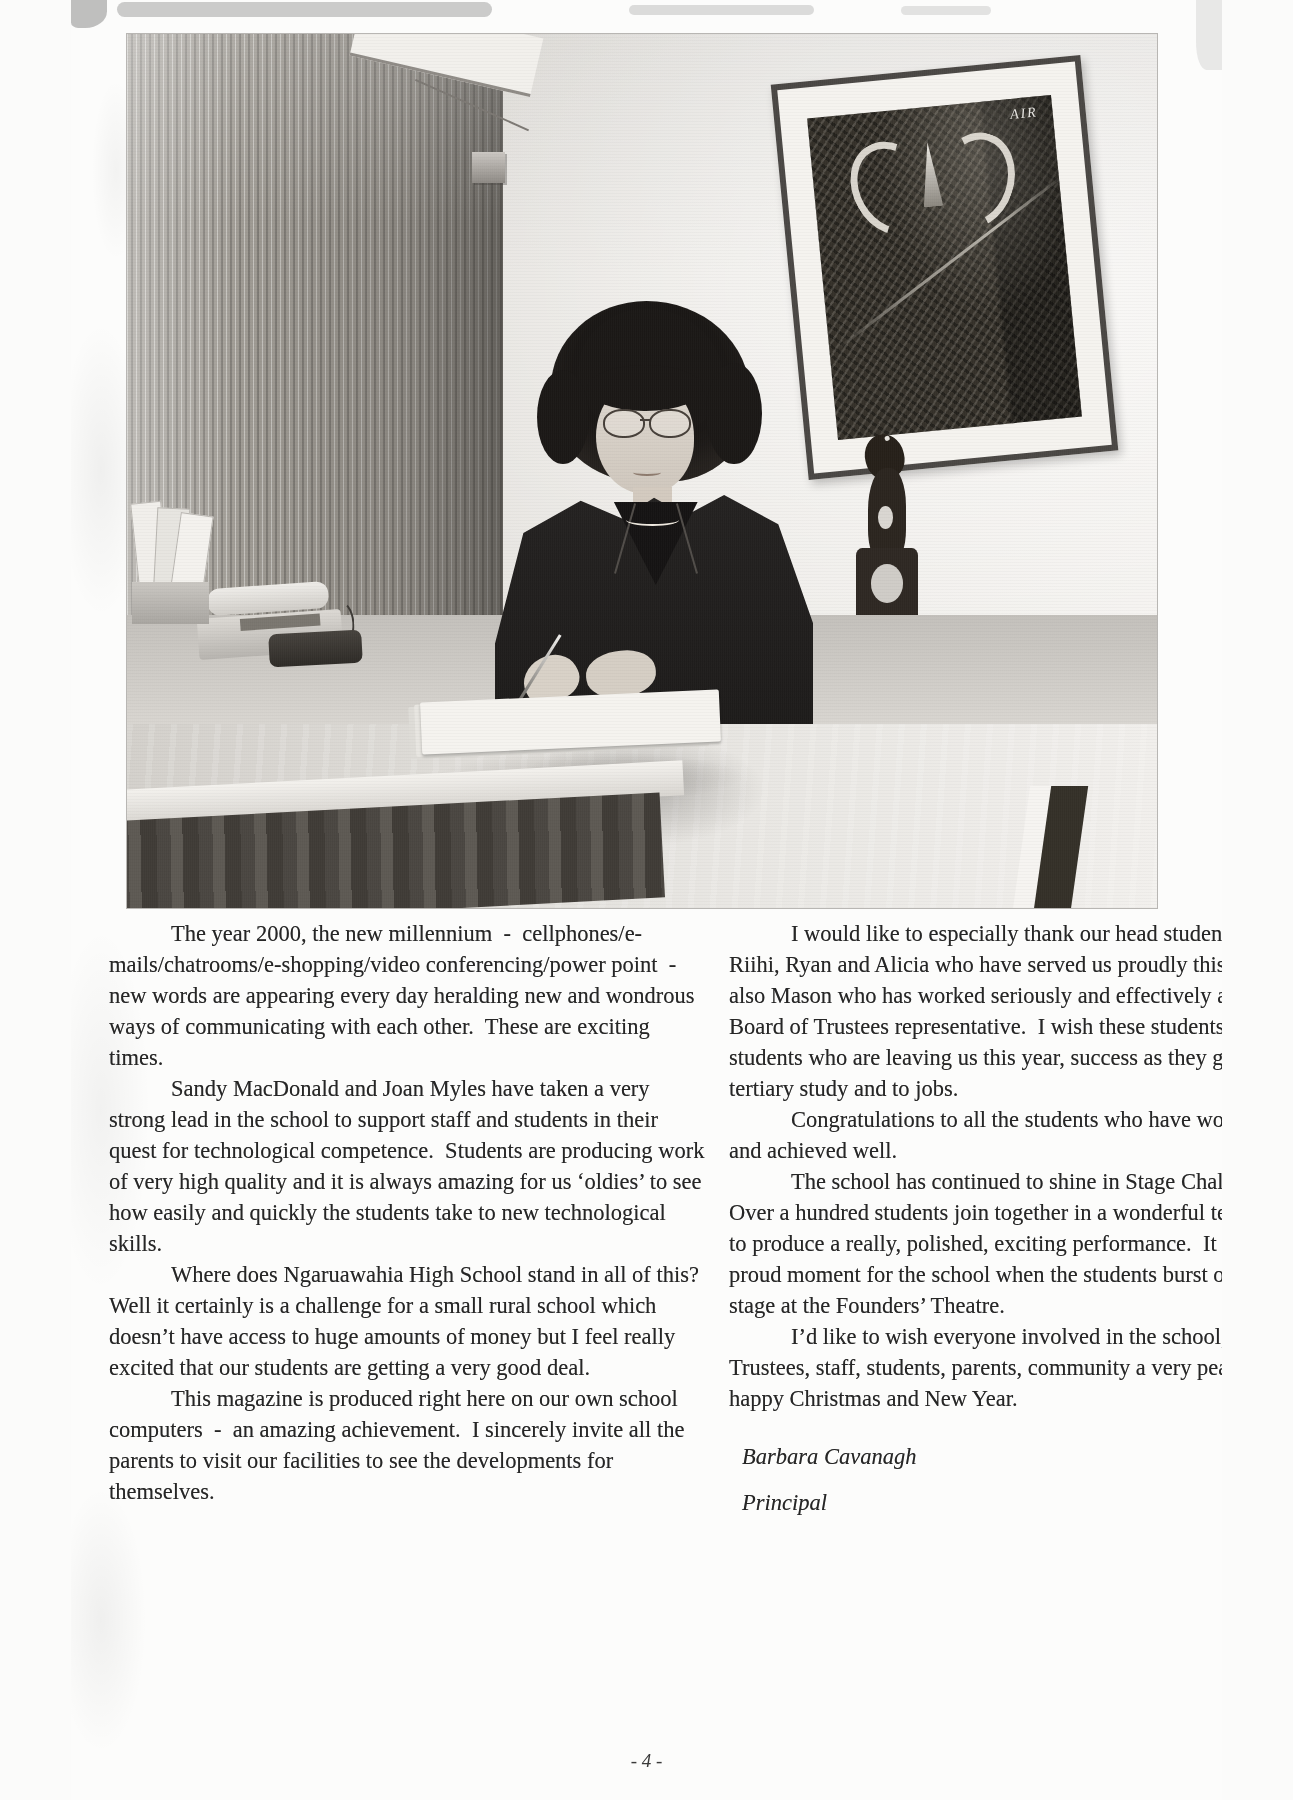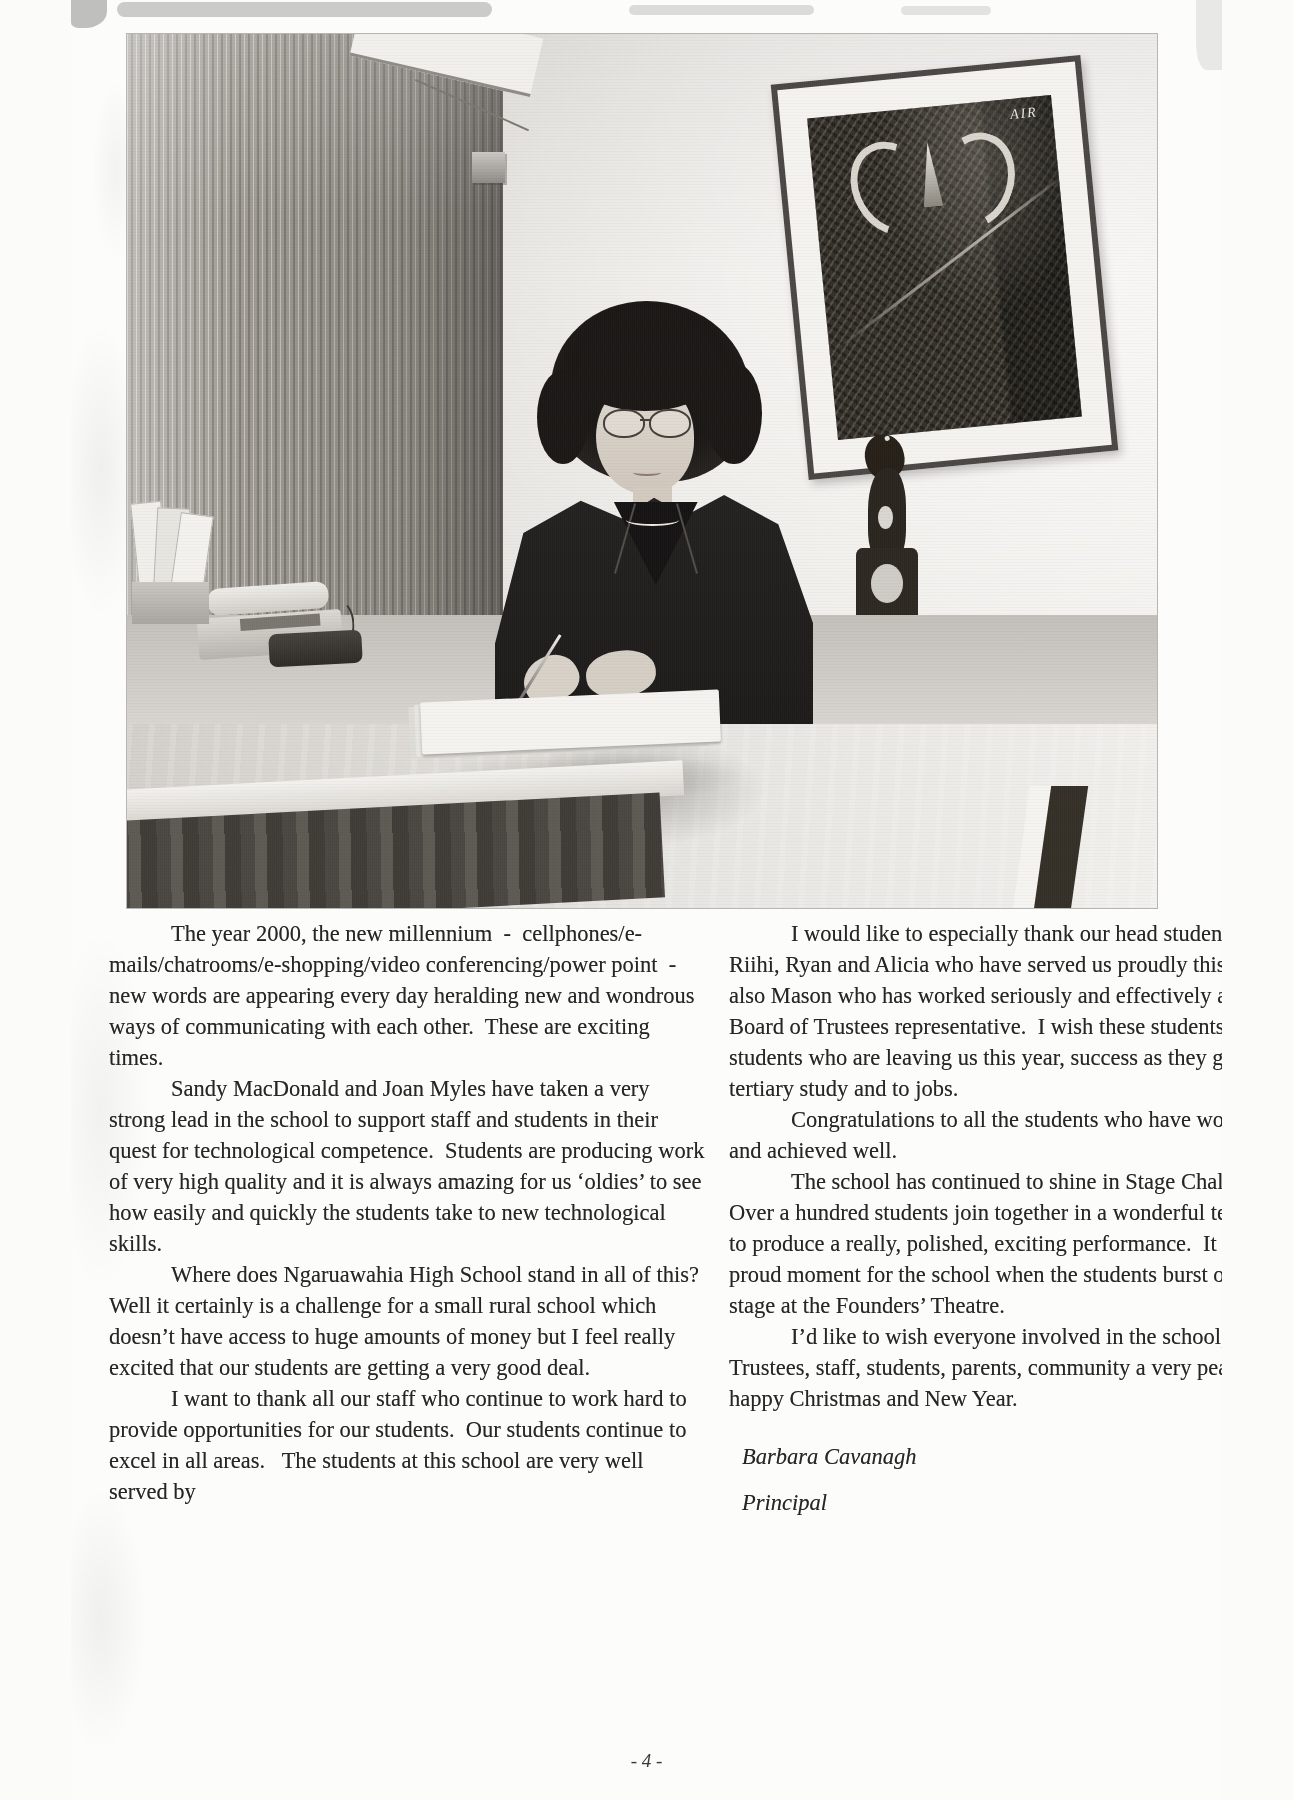--- a/index.html
+++ b/index.html
@@ -228,21 +228,21 @@
       <div class="env env3"></div>
       <div class="rack-base"></div>
     </div>
     <div class="grain"></div>
   </div>
 
   <div class="col col-left">
     <p class="para">The year 2000, the new millennium  -  cellphones/e-mails/chatrooms/e-shopping/video conferencing/power point  -  new words are appearing every day heralding new and wondrous ways of communicating with each other.  These are exciting times.</p>
     <p class="para">Sandy MacDonald and Joan Myles have taken a very strong lead in the school to support staff and students in their quest for technological competence.  Students are producing work of very high quality and it is always amazing for us ‘oldies’ to see how easily and quickly the students take to new technological skills.</p>
     <p class="para">Where does Ngaruawahia High School stand in all of this?  Well it certainly is a challenge for a small rural school which doesn’t have access to huge amounts of money but I feel really excited that our students are getting a very good deal.</p>
-    <p class="para">I want to thank all our staff who continue to work hard to provide opportunities for our students.  Our students continue to excel in all areas.   The students at this school are very well served by</p>
+    <p class="para">This magazine is produced right here on our own school computers  -  an amazing achievement.  I sincerely invite all the parents to visit our facilities to see the developments for themselves.</p>
   </div>
 
   <div class="col col-right">
     <p class="para">I would like to especially thank our head students, Isaac, Riihi, Ryan and Alicia who have served us proudly this year and also Mason who has worked seriously and effectively as our Board of Trustees representative.  I wish these students and all the students who are leaving us this year, success as they go on to tertiary study and to jobs.</p>
     <p class="para">Congratulations to all the students who have worked hard and achieved well.</p>
     <p class="para">The school has continued to shine in Stage Challenge.  Over a hundred students join together in a wonderful team effort to produce a really, polished, exciting performance.  It is always a proud moment for the school when the students burst onto the stage at the Founders’ Theatre.</p>
     <p class="para">I’d like to wish everyone involved in the school, Board of Trustees, staff, students, parents, community a very peaceful and happy Christmas and New Year.</p>
     <div class="signature">
       <p>Barbara Cavanagh</p>
       <p>Principal</p>

